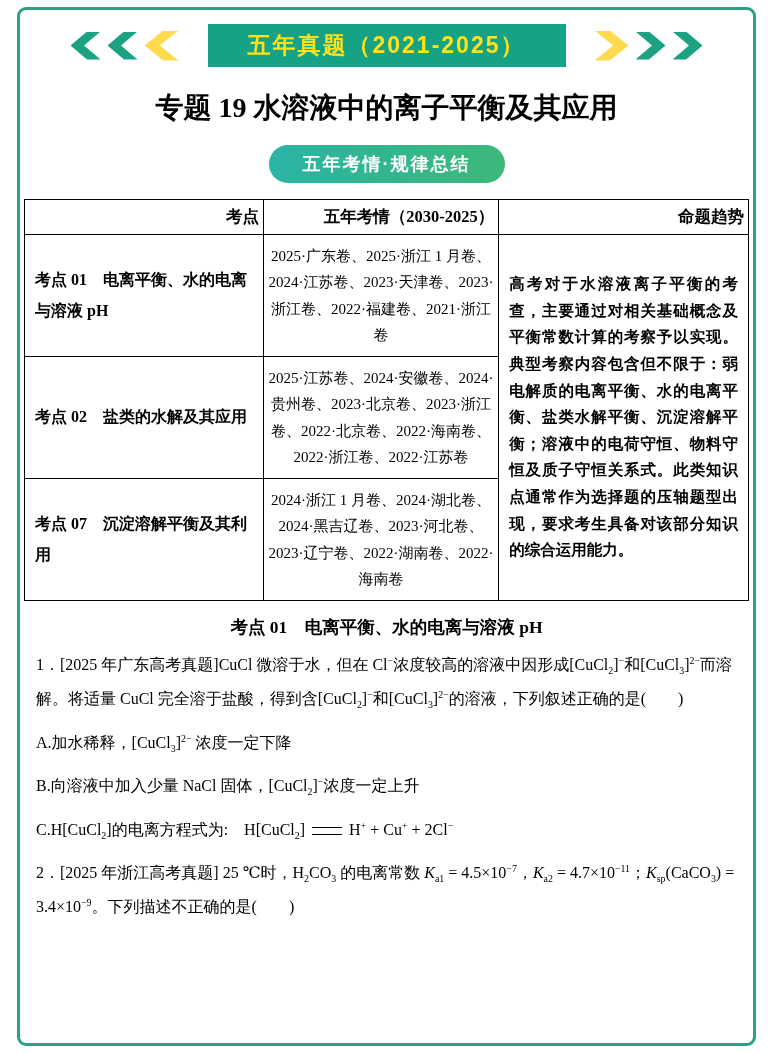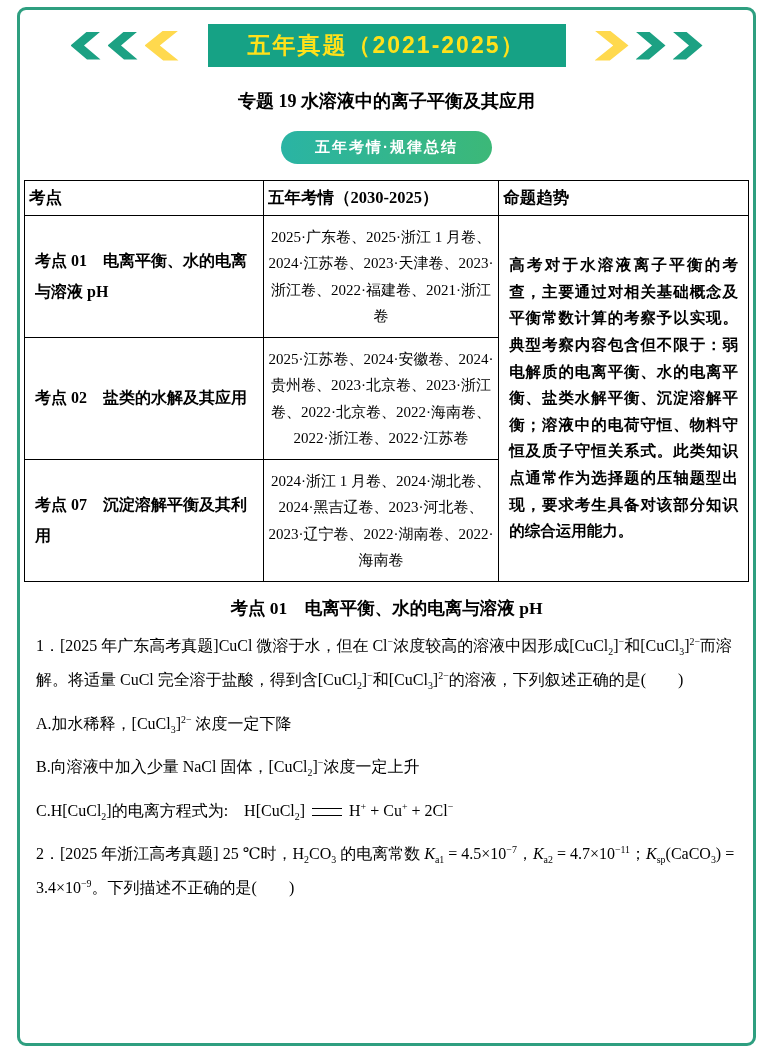--- a/index.html
+++ b/index.html
@@ -21,37 +21,37 @@
   .chev.big{width:34px;height:30px;}
   .chev.left{clip-path:polygon(55% 0,100% 0,45% 50%,100% 100%,55% 100%,0 50%);}
   .chev.right{clip-path:polygon(0 0,45% 0,100% 50%,45% 100%,0 100%,55% 50%);}
   .chev.teal{background:var(--chevron-teal);}
   .chev.yellow{background:var(--chevron-yellow);}
   .banner-bar{background:var(--banner-bg);color:var(--banner-text);
     font-family:"Liberation Sans","DejaVu Sans",sans-serif;font-weight:bold;
     font-size:23px;letter-spacing:2px;padding:6px 40px;margin:0 22px;}
 
   
-  .topic-title{text-align:center;font-size:18px;font-weight:bold;margin:22px 0 10px 0;}
+  .topic-title{text-align:center;font-size:28px;font-weight:bold;margin:22px 0 10px 0;}
 
   
   .ribbon-wrap{display:flex;justify-content:center;margin:18px 0 16px 0;}
   .ribbon-pill{position:relative;display:inline-block;padding:7px 34px;border-radius:20px;
     background:linear-gradient(90deg,var(--ribbon-start),var(--ribbon-end));
     color:#fff;font-family:"Liberation Sans","DejaVu Sans",sans-serif;
-    font-weight:bold;font-size:15px;letter-spacing:2px;}
+    font-weight:bold;font-size:18px;letter-spacing:2px;}
   .ribbon-pill::before,.ribbon-pill::after{content:"";position:absolute;z-index:-1;top:8px;
     width:44px;height:22px;background:var(--ribbon-tail);}
   .ribbon-pill::before{left:-28px;clip-path:polygon(0 0,100% 0,100% 100%,0 100%,28% 50%);}
   .ribbon-pill::after{right:-28px;clip-path:polygon(0 0,100% 0,72% 50%,100% 100%,0 100%);}
 
   
   table.overview{width:100%;border-collapse:collapse;margin:4px 0 6px 0;}
   table.overview th,table.overview td{border:1.5px solid var(--table-border);}
-  table.overview th{font-size:16.5px;font-weight:bold;padding:6px 4px;text-align:left;}
+  table.overview th{font-size:16.5px;font-weight:bold;padding:6px 4px;text-align:right;}
   td.topic{width:33%;font-weight:bold;font-size:16px;padding:8px 10px;vertical-align:middle;line-height:1.9;}
   td.exams{width:32.5%;font-size:15px;text-align:center;padding:8px 3px;vertical-align:middle;line-height:1.75;}
   td.trend{width:34.5%;font-weight:bold;font-size:15.5px;padding:8px 10px;vertical-align:middle;
            text-align:justify;line-height:1.72;}
 
   
   .section-title{text-align:center;font-size:17.5px;font-weight:bold;margin:14px 0 4px 0;}
   .questions{padding:0 12px;}
   .question p{margin:9px 0;font-size:16px;line-height:2.15;}
   sub,sup{font-size:0.62em;line-height:0;}

